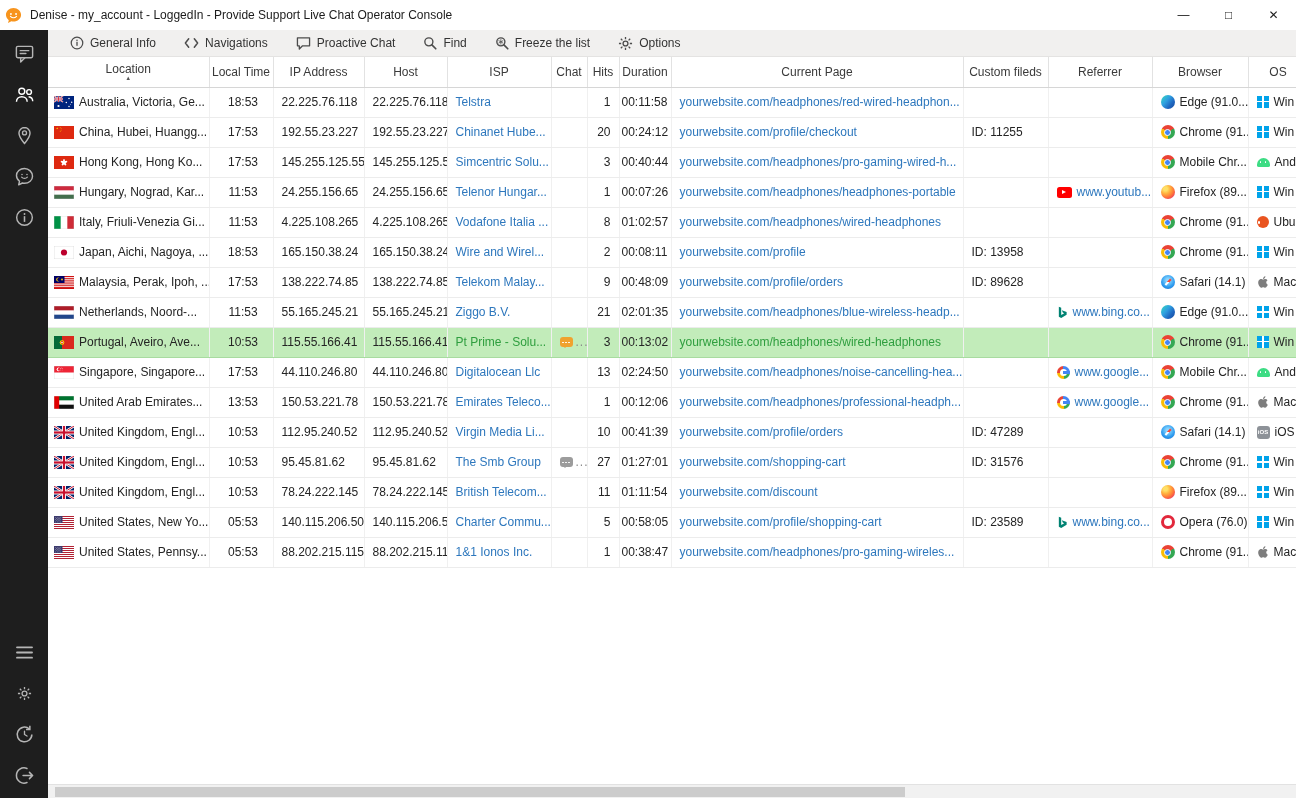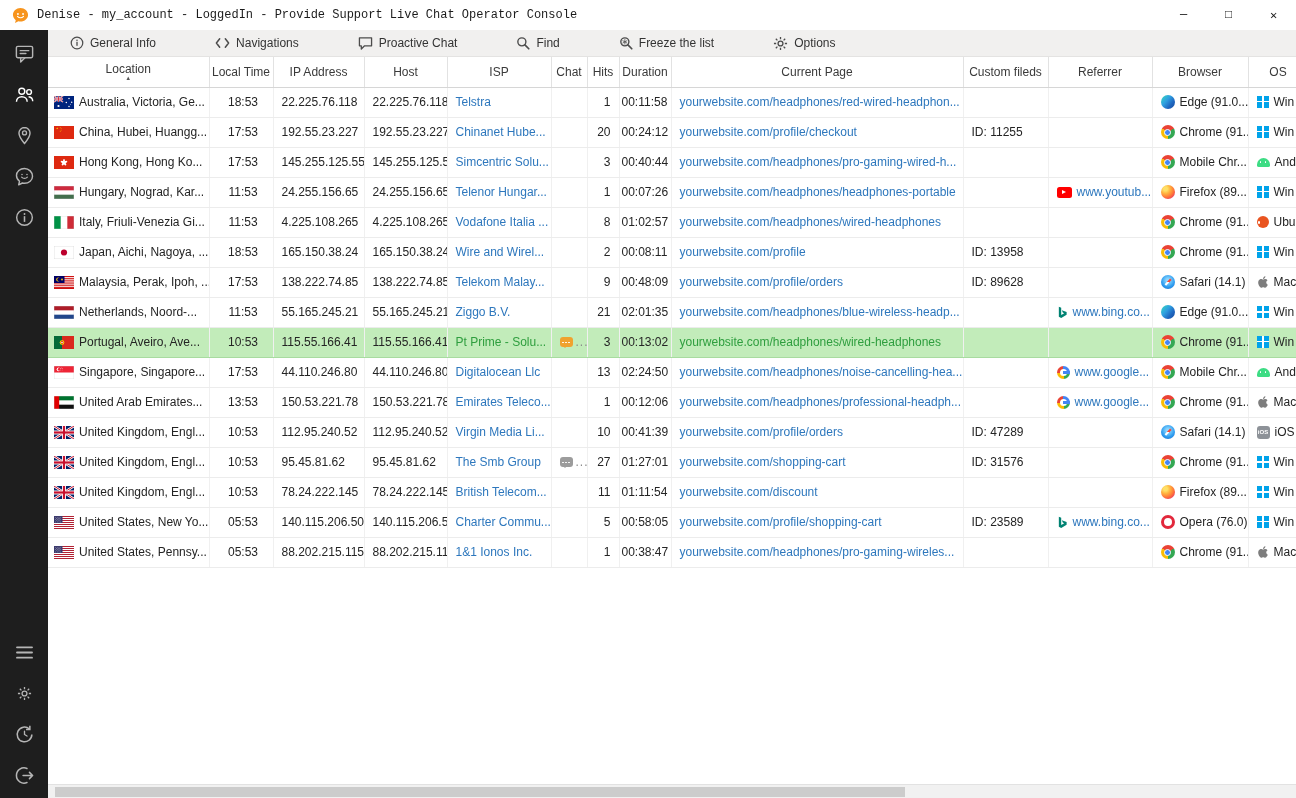--- a/index.html
+++ b/index.html
@@ -2,38 +2,38 @@
 <html style="--link-color: #2d77bd; --selected-row-bg: #c2ecba; --selected-link-color: #2e9e3e; --sidebar-bg: #1e1e1e; --logo-orange: #f7941d;"><head>
 <meta charset="utf-8">
 <style>
   * { box-sizing: border-box; margin: 0; padding: 0; }
   html, body { width: 1296px; height: 798px; overflow: hidden; }
   body { font-family: "Liberation Sans", "DejaVu Sans", sans-serif; font-size: 12px; color: #222; background: #fff; }
 
   .app { width: 1296px; height: 798px; display: flex; flex-direction: column; }
 
   
-  .titlebar { height: 30px; flex: 0 0 30px; display: flex; align-items: center; background: #fff; padding-left: 12px; position: relative; font-family: Liberation Mono, monospace; }
+  .titlebar { height: 30px; flex: 0 0 30px; display: flex; align-items: center; background: #fff; padding-left: 5px; position: relative; }
   .app-logo { width: 17px; height: 17px; margin-right: 8px; line-height: 0; }
   .title-text { font-size: 12px; color: #1b1b1b; white-space: nowrap; }
   .win-controls { position: absolute; right: 0; top: 0; height: 30px; display: flex; }
   .wc { width: 45px; height: 30px; border: none; background: transparent; font-size: 12px; color: #1b1b1b; display: flex; align-items: center; justify-content: center; font-family: inherit; cursor: default; }
 
   
   .app-body { flex: 1; display: flex; min-height: 0; }
   .sidebar { width: 48px; flex: 0 0 48px; background: var(--sidebar-bg, #1e1e1e); display: flex; flex-direction: column; }
   .side-top { padding-top: 3px; }
   .side-bottom { margin-top: auto; padding-bottom: 2px; }
   .side-btn { width: 48px; height: 41px; display: flex; align-items: center; justify-content: center; color: #b5b5b5; background: transparent; border: none; line-height: 0; }
   .side-btn.active { color: #ffffff; }
 
   .main { flex: 1; position: relative; background: #fff; overflow: hidden; }
 
   
-  .toolbar { height: 27px; background: #f1f0ef; border-bottom: 1px solid #e4e3e2; display: flex; align-items: stretch; padding-left: 8px; gap: 31px; }
+  .toolbar { height: 27px; background: #f1f0ef; border-bottom: 1px solid #e4e3e2; display: flex; align-items: stretch; padding-left: 8px; }
   .tool { display: flex; align-items: center; gap: 6px; padding: 0 14px; border: none; background: transparent; font-family: inherit; font-size: 12px; color: #333; cursor: default; }
   .tool .icn { color: #4c4c4c; line-height: 0; }
 
   
   .table-wrap { position: absolute; top: 27px; left: 0; right: 0; bottom: 14px; overflow: hidden; background: #fff; }
   table { border-collapse: collapse; table-layout: fixed; width: 1260px; }
   th { height: 30px; font-weight: 400; font-size: 12px; color: #3a3a3a; background: #fff; border-right: 1px solid #e2e2e2; border-bottom: 1px solid #d6d6d6; text-align: center; vertical-align: middle; padding: 0 4px; white-space: nowrap; overflow: hidden; }
   .th-inner { display: flex; flex-direction: column; align-items: center; justify-content: center; }
   .sort-arrow { font-size: 6px; line-height: 5px; color: #555; }
   td { height: 30px; padding: 0 4px 0 8px; border-right: 1px solid #f0f0f0; border-bottom: 1px solid #ececec; white-space: nowrap; overflow: hidden; font-size: 12px; color: #242424; vertical-align: middle; }

